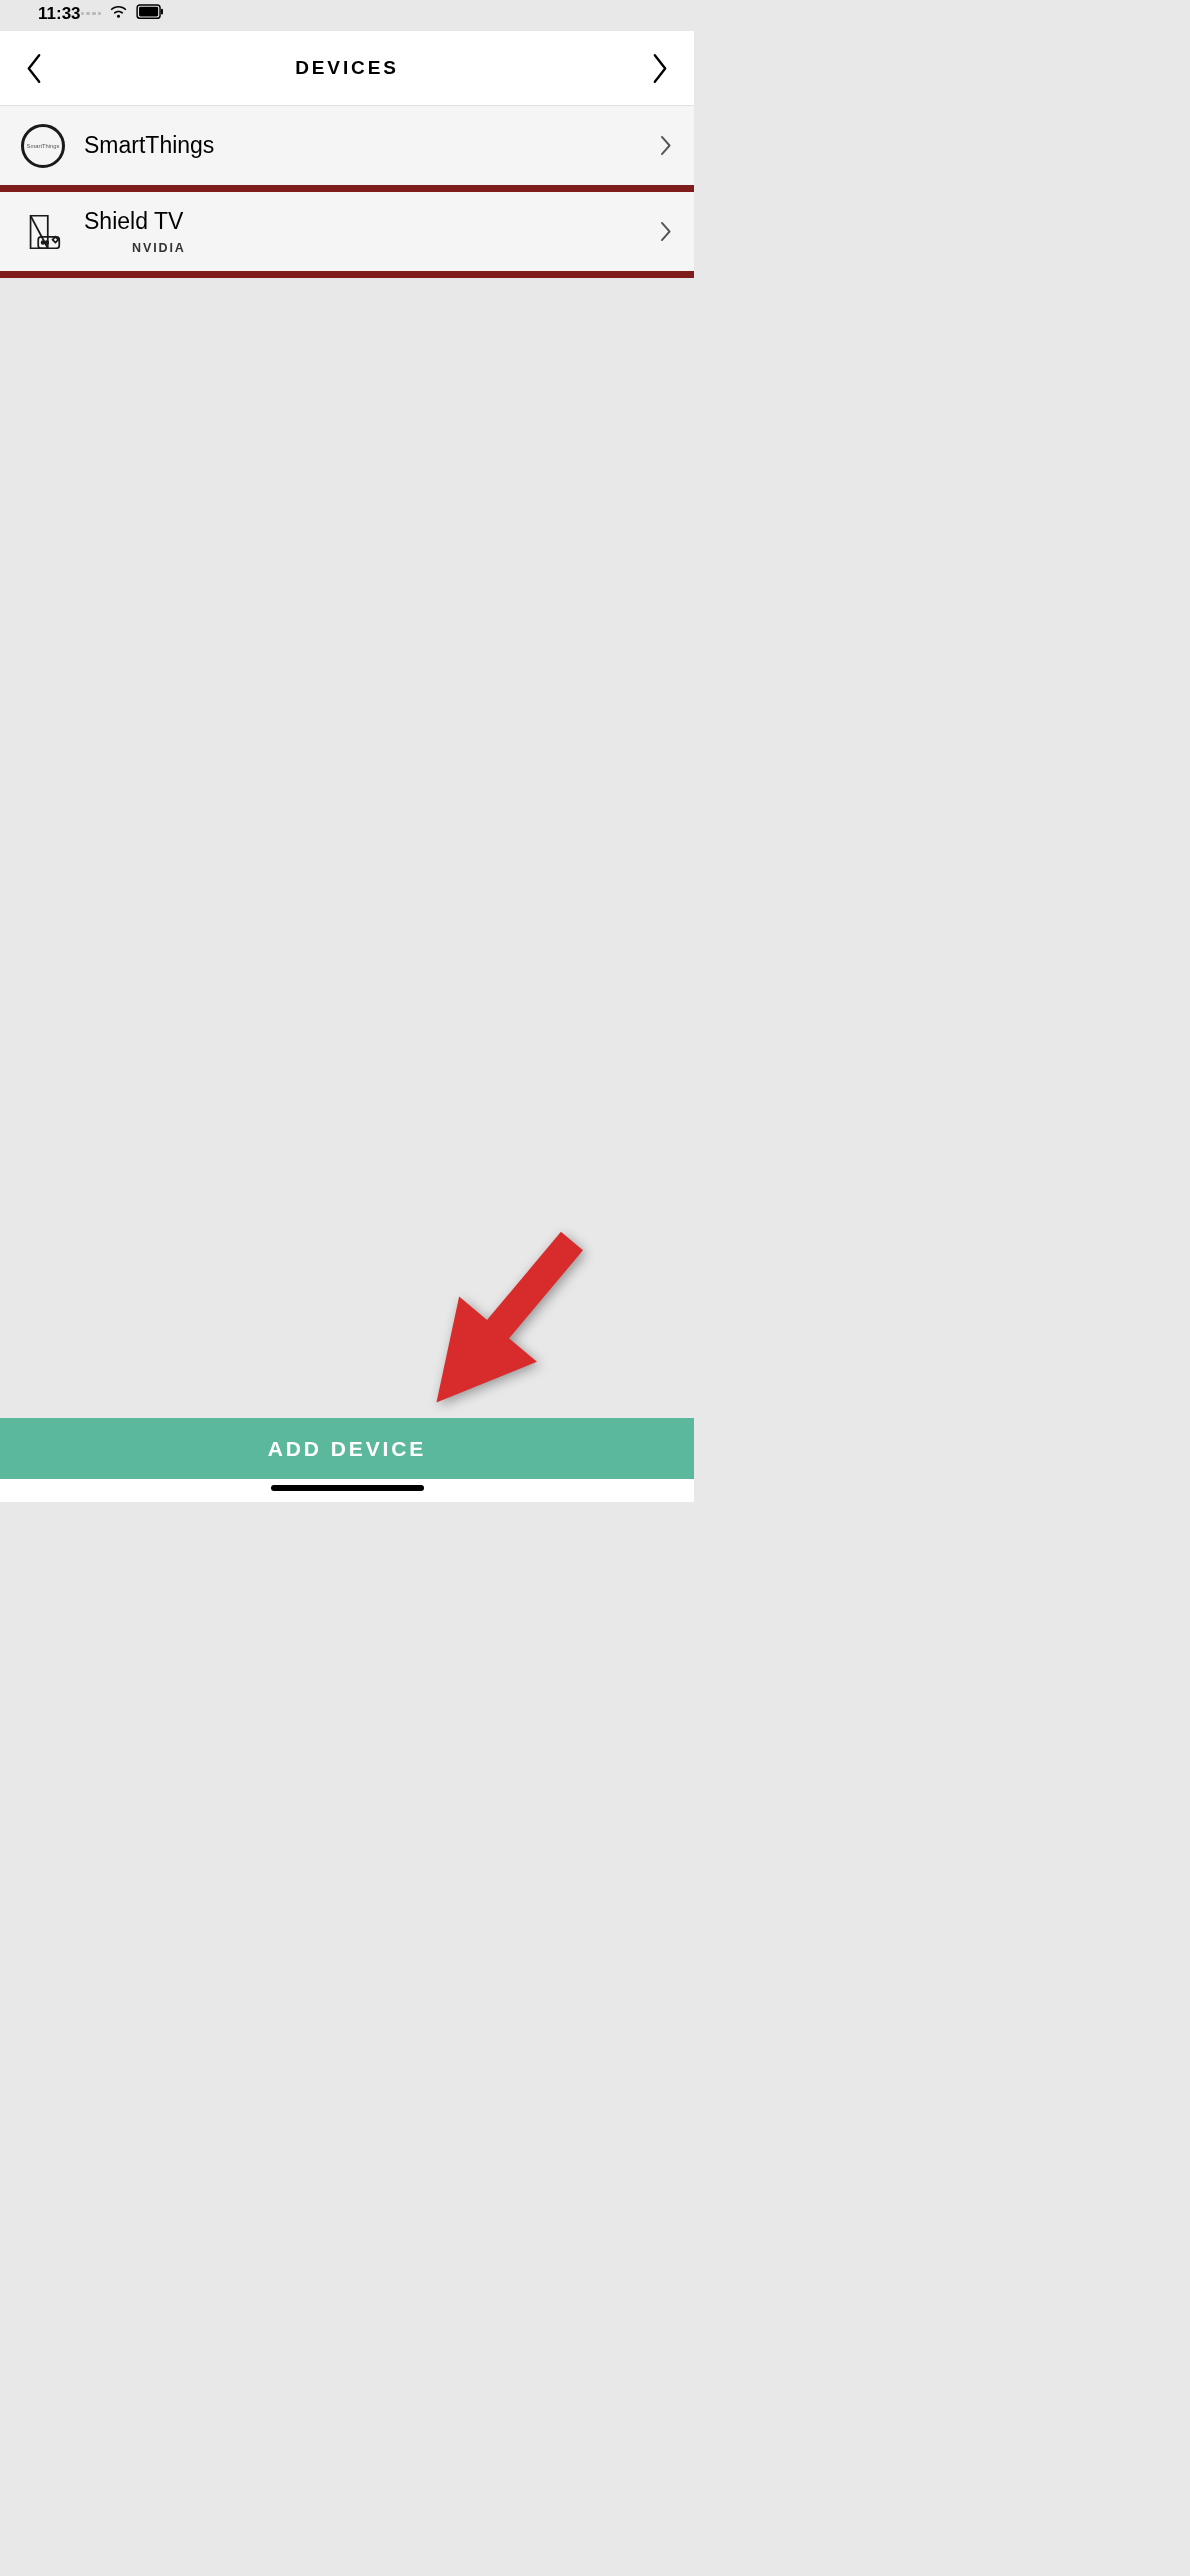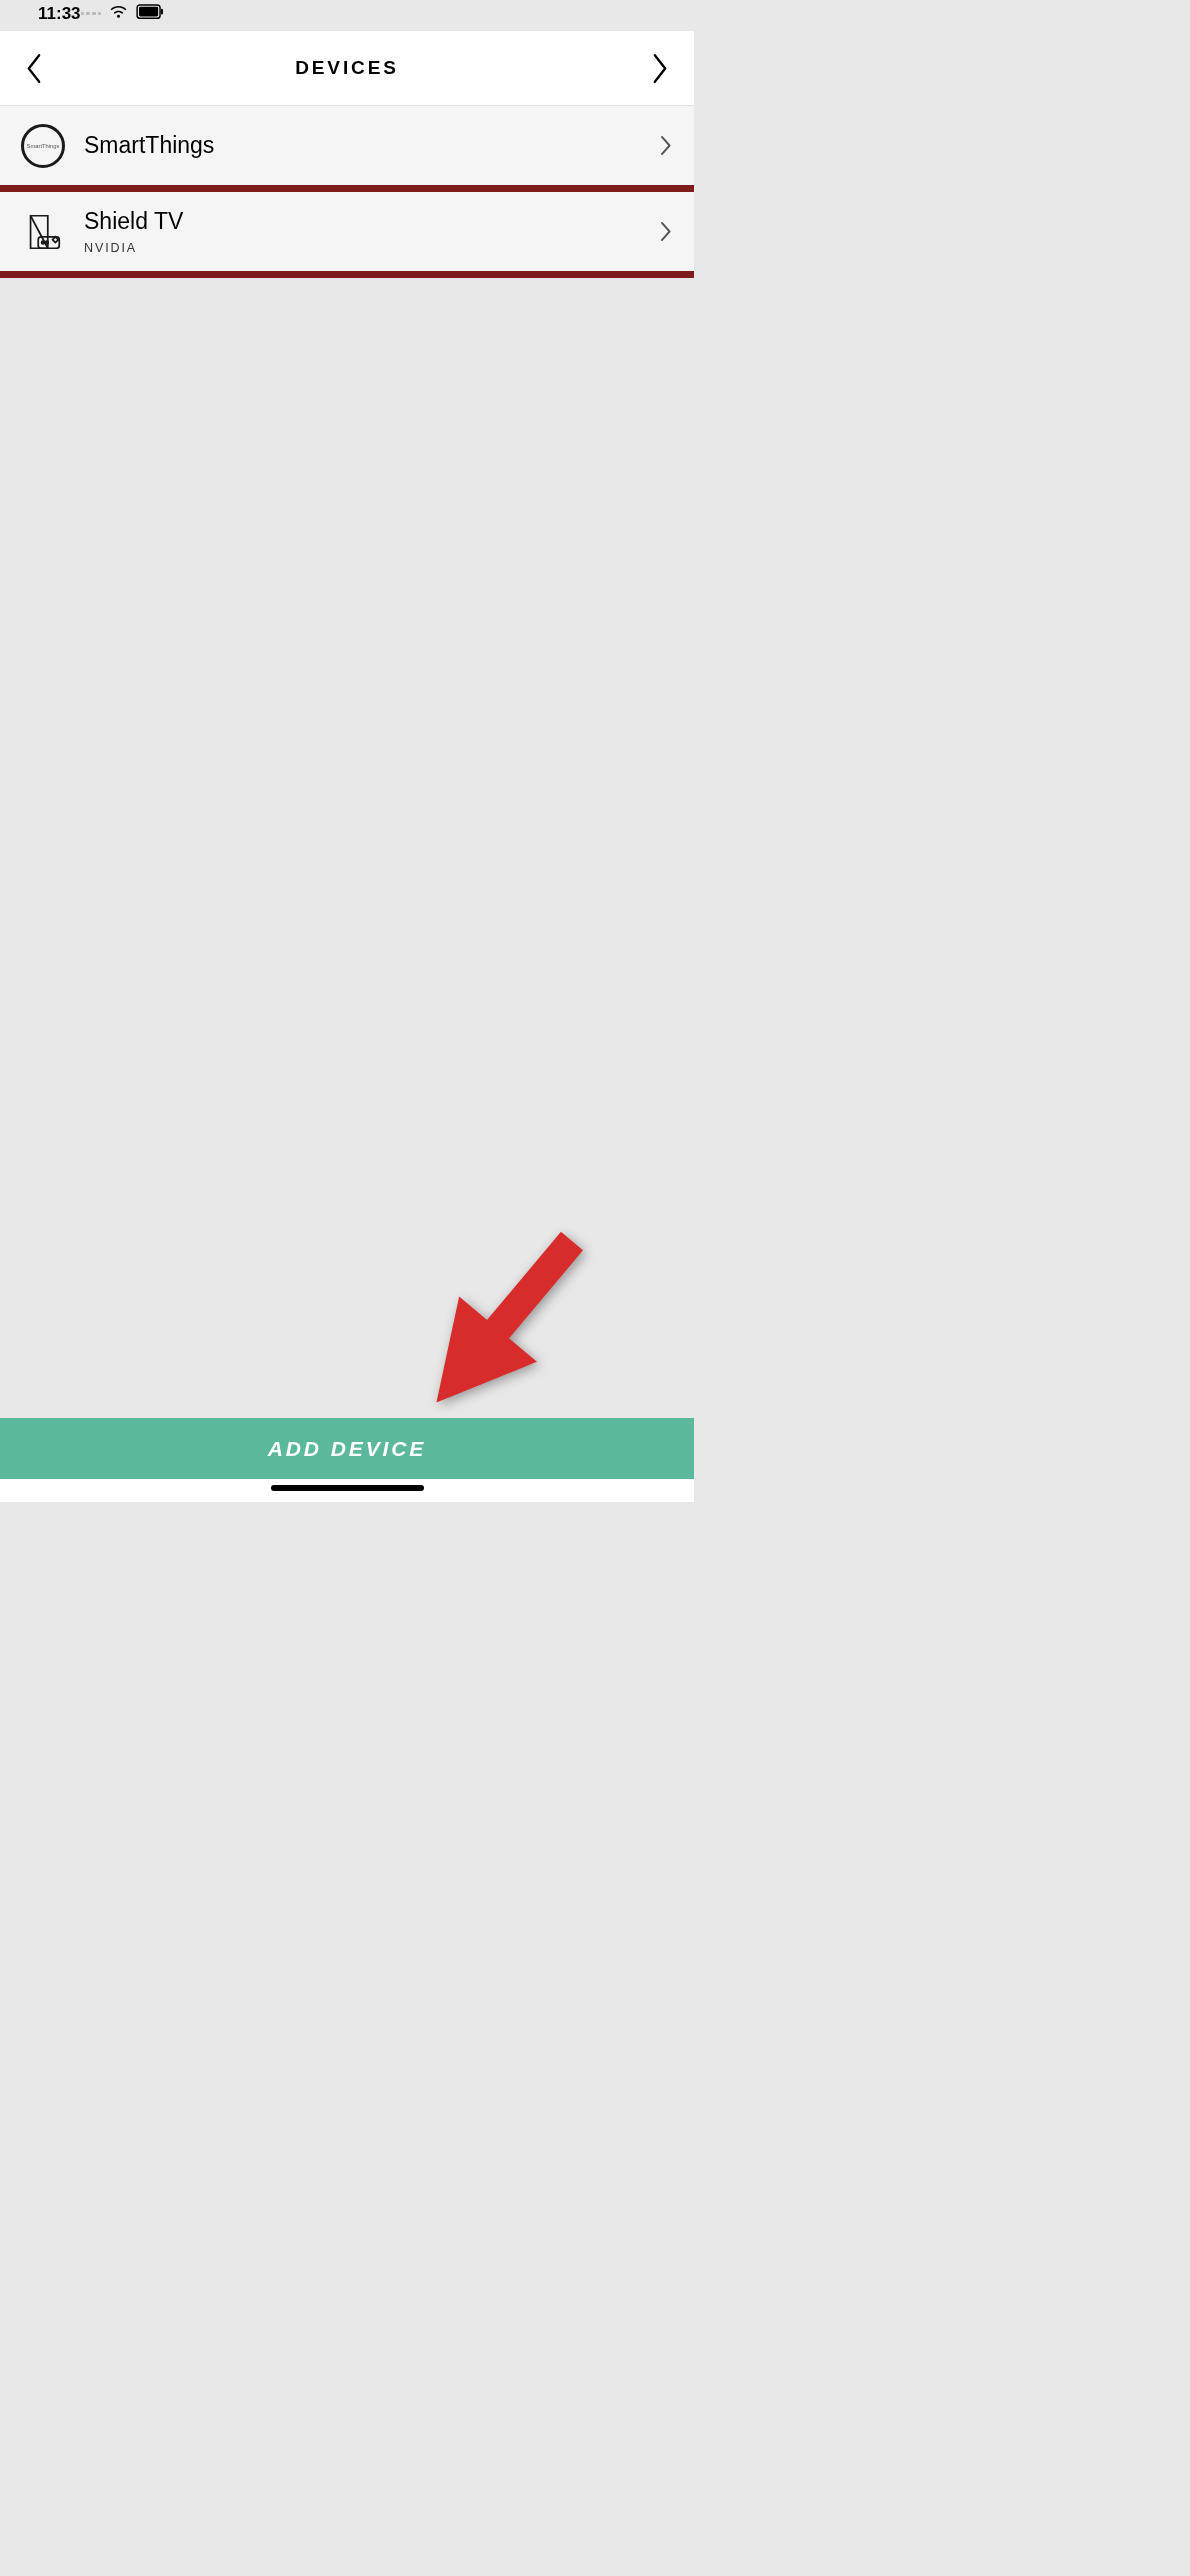--- a/index.html
+++ b/index.html
@@ -119,24 +119,25 @@
     
     .device-name {
       font-size: 23px;
       font-weight: 400;
       color: #000;
       line-height: 1.2;
     }
     
     .device-sub {
       font-size: 12.5px;
-      font-weight: 400;
+      font-weight: 700;
       letter-spacing: 1.9px;
       color: #333;
       margin-top: 5.8px;
+      margin-left: 48px;
     }
     
     .device-chevron {
       width: 19px;
       height: 29px;
       display: flex;
       align-items: center;
       justify-content: center;
     }
     
@@ -148,21 +149,20 @@
       height: 61px;
       background: #5cb89c;
       display: flex;
       align-items: center;
       justify-content: center;
       font-size: 21px;
       font-weight: 700;
       letter-spacing: 2.9px;
       color: #fff;
       cursor: pointer;
-      font-style: italic;
     }
     
     .bottom-bar {
       position: absolute;
       bottom: 0;
       left: 0;
       right: 0;
       height: 23px;
       background: #fff;
       display: flex;

